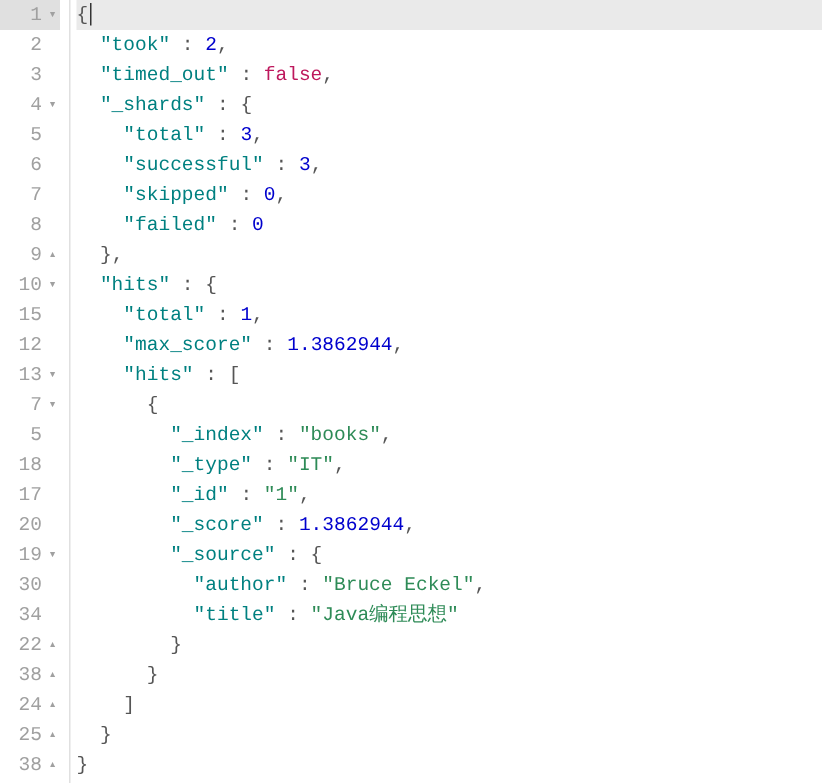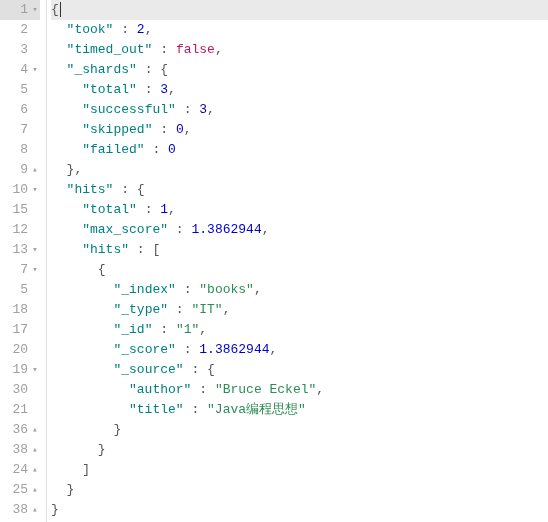--- a/index.html
+++ b/index.html
@@ -148,25 +148,25 @@
       </div>
       <div class="gutter-line">
         <span class="num">19</span>
         <span class="fold">▾</span>
       </div>
       <div class="gutter-line">
         <span class="num">30</span>
         <span class="fold"> </span>
       </div>
       <div class="gutter-line">
-        <span class="num">21</span>
+        <span class="num">34</span>
         <span class="fold"> </span>
       </div>
       <div class="gutter-line">
-        <span class="num">36</span>
+        <span class="num">22</span>
         <span class="fold">▴</span>
       </div>
       <div class="gutter-line">
         <span class="num">38</span>
         <span class="fold">▴</span>
       </div>
       <div class="gutter-line">
         <span class="num">24</span>
         <span class="fold">▴</span>
       </div>

